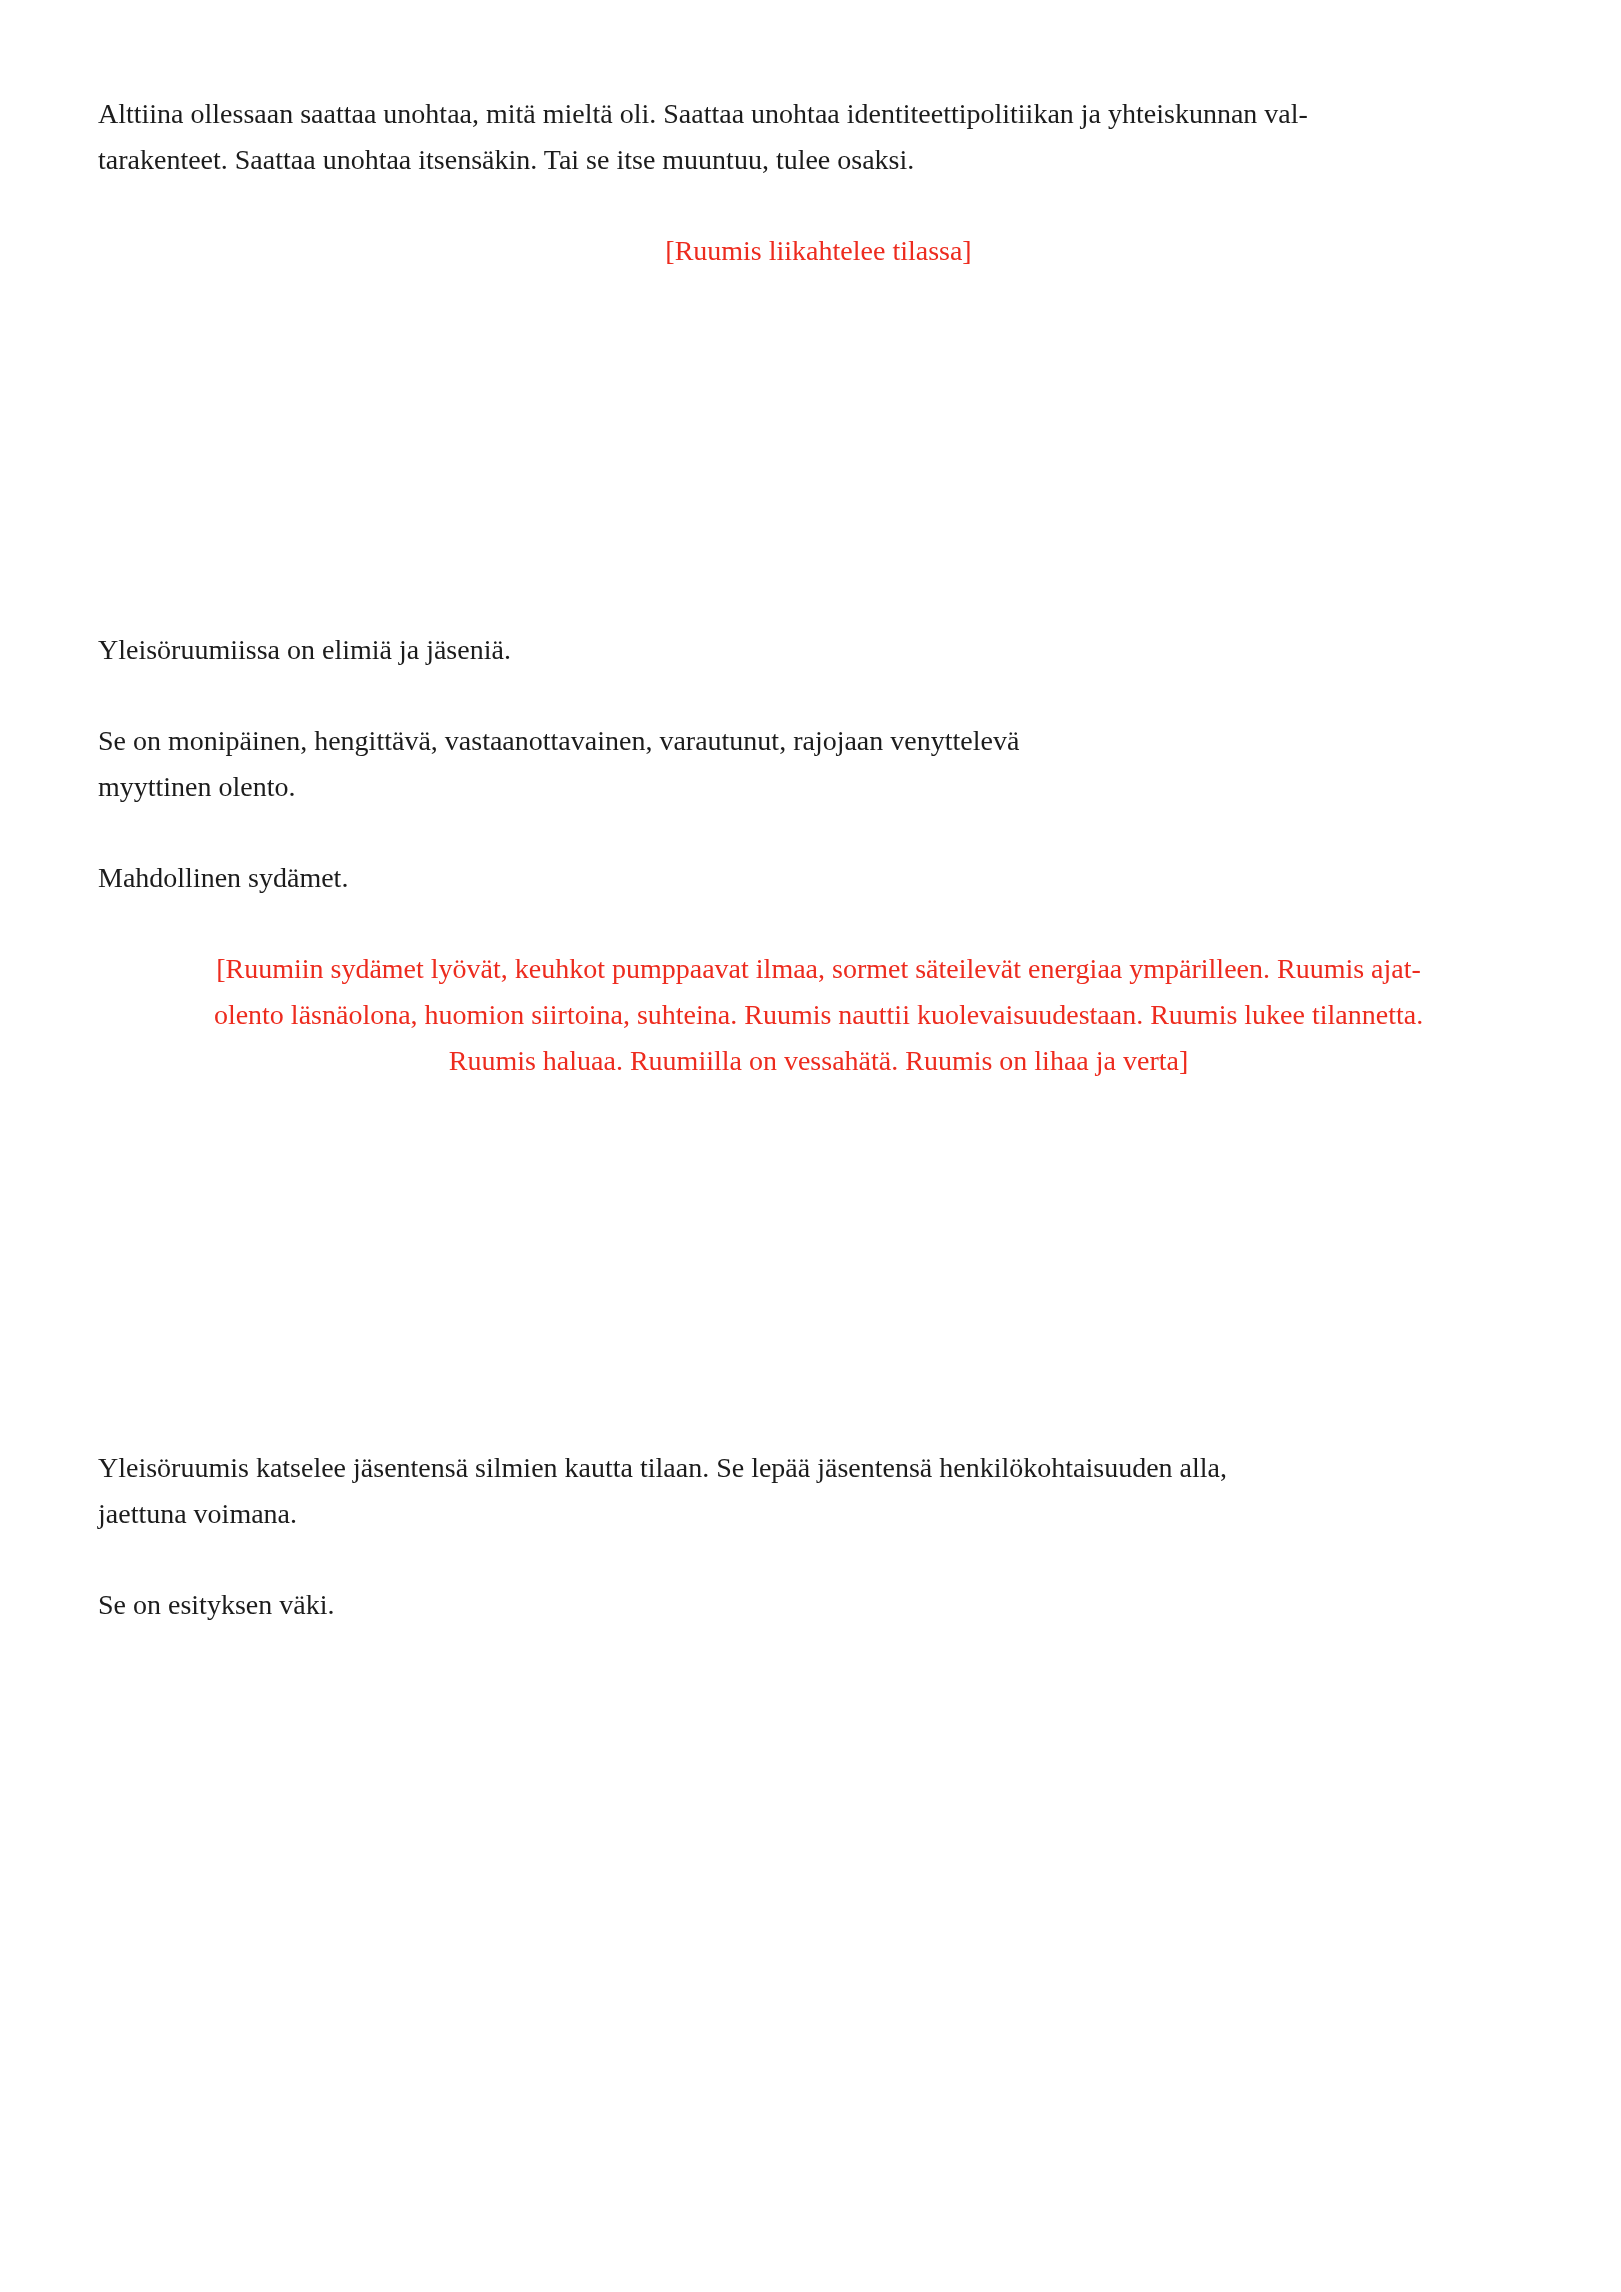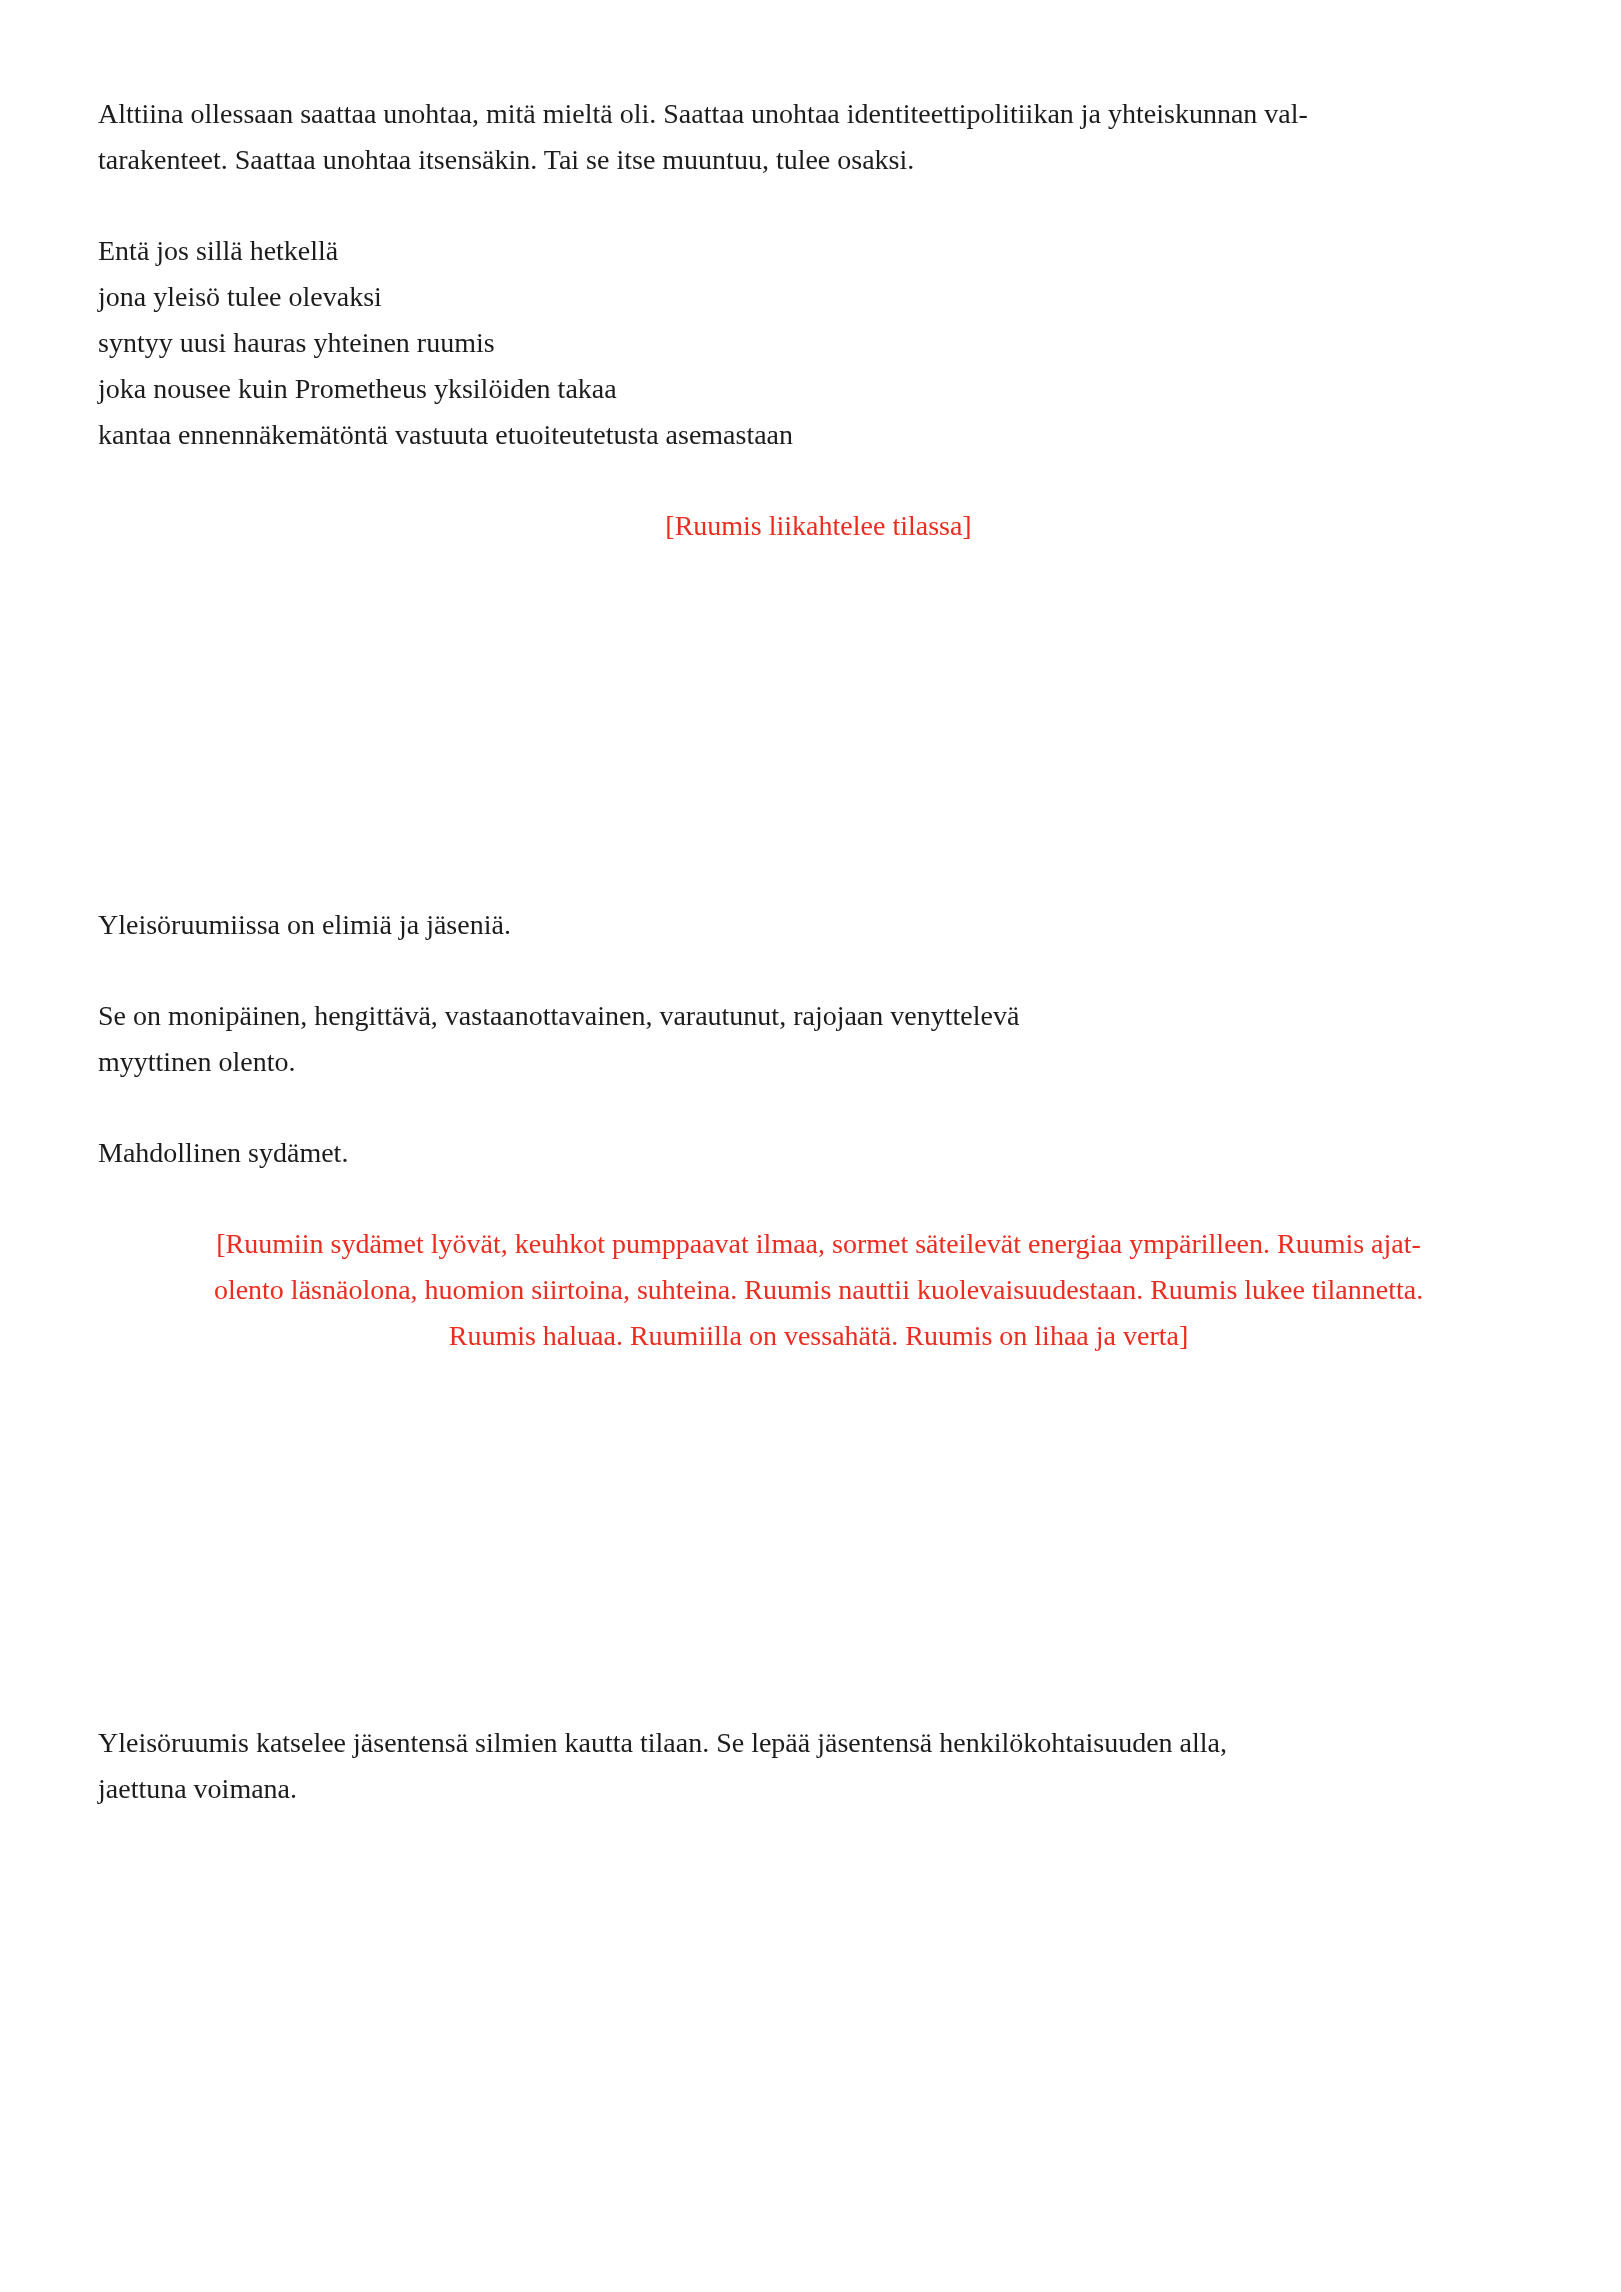--- a/index.html
+++ b/index.html
@@ -39,37 +39,33 @@
     margin-bottom: 361px;
   }
 </style>
 </head>
 <body>
 
 <div class="page">
   <p class="para">Alttiina ollessaan saattaa unohtaa, mitä mieltä oli. Saattaa unohtaa identiteettipolitiikan ja yhteiskunnan val-
 tarakenteet. Saattaa unohtaa itsensäkin. Tai se itse muuntuu, tulee osaksi.</p>
 
-  <p class="para">Entä jos sillä hetkellä
-jona yleisö tulee olevaksi
-syntyy uusi hauras yhteinen ruumis
-joka nousee kuin Prometheus yksilöiden takaa
-kantaa ennennäkemätöntä vastuuta etuoiteutetusta asemastaan</p>
 
   <p class="para stage gap-xl">[Ruumis liikahtelee tilassa]</p>
 
   <p class="para">Yleisöruumiissa on elimiä ja jäseniä.</p>
 
   <p class="para">Se on monipäinen, hengittävä, vastaanottavainen, varautunut, rajojaan venyttelevä
 myyttinen olento.</p>
 
   <p class="para">Mahdollinen sydämet.</p>
 
   <p class="para stage gap-xxl">[Ruumiin sydämet lyövät, keuhkot pumppaavat ilmaa, sormet säteilevät energiaa ympärilleen. Ruumis ajat-
 olento läsnäolona, huomion siirtoina, suhteina. Ruumis nauttii kuolevaisuudestaan. Ruumis lukee tilannetta.
 Ruumis haluaa. Ruumiilla on vessahätä. Ruumis on lihaa ja verta]</p>
 
   <p class="para">Yleisöruumis katselee jäsentensä silmien kautta tilaan. Se lepää jäsentensä henkilökohtaisuuden alla,
 jaettuna voimana.</p>
 
+  <p class="para">Se on esityksen väki.</p>
 
 </div>
 
 
 </body></html>

